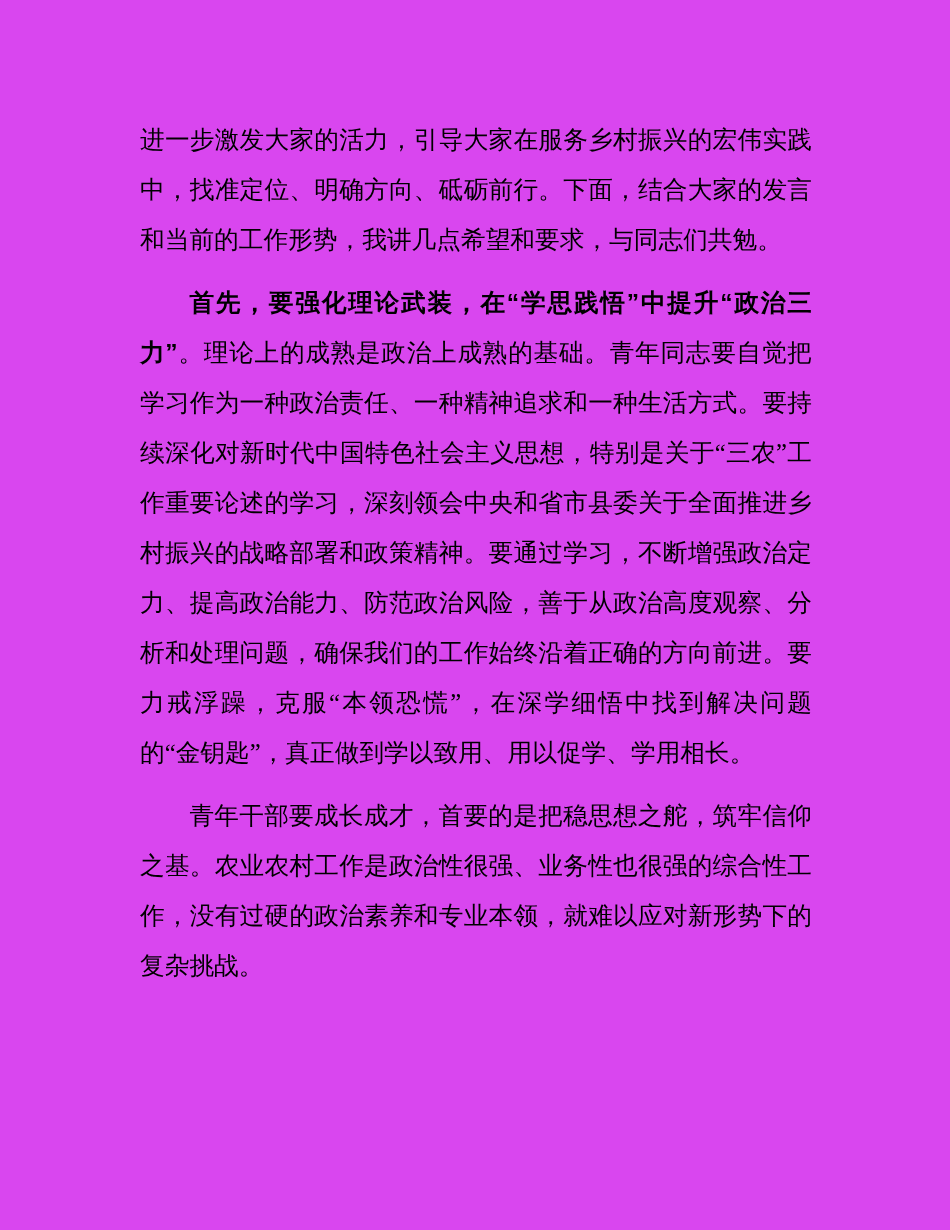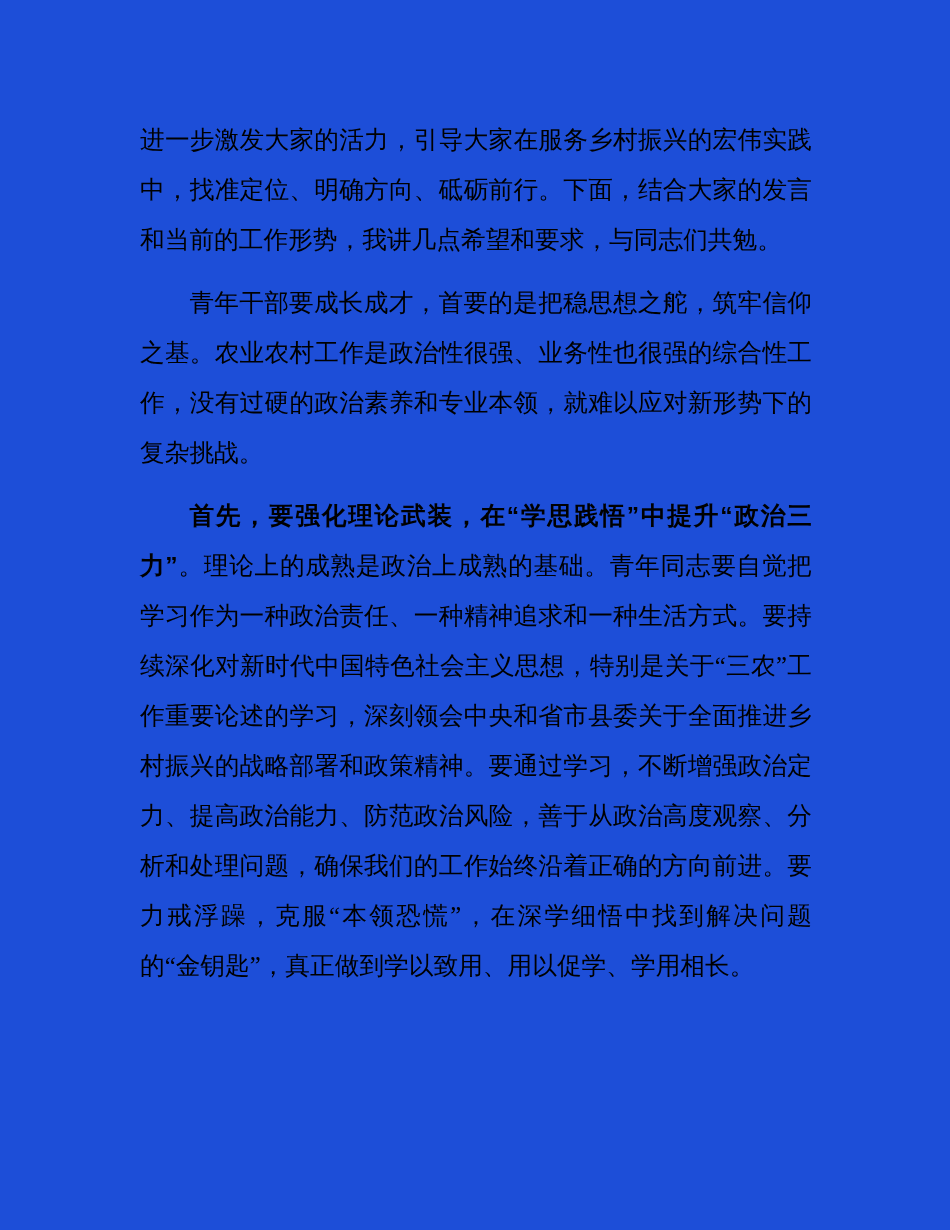--- a/index.html
+++ b/index.html
@@ -1,21 +1,21 @@
 <!DOCTYPE html>
 <html><head>
 <meta charset="utf-8">
 <style>
   * { margin: 0; padding: 0; box-sizing: border-box; }
   html, body { background: #ffffff; }
   .page {
     position: relative;
     width: 950px;
     height: 1230px;
-    background: #1d4ed8;
+    background: #d946ef;
     overflow: hidden;
     color: #000000;
   }
   .content {
     position: absolute;
     left: 140px;
     top: 115px;
     width: 672px;
   }
   .para {
@@ -47,16 +47,16 @@
     font-family: "Liberation Serif", serif;
     font-weight: 400;
   }
 </style>
 </head>
 <body>
 
 <div class="page">
   <div class="content">
     <p class="para body-text flush">进一步激发大家的活力，引导大家在服务乡村振兴的宏伟实践中，找准定位、明确方向、砥砺前行。下面，结合大家的发言和当前的工作形势，我讲几点希望和要求，与同志们共勉。</p>
+    <p class="para body-text"><strong class="lead-bold">首先，要强化理论武装，在“学思践悟”中提升“政治三力”</strong><span class="rest-text">。理论上的成熟是政治上成熟的基础。青年同志要自觉把学习作为一种政治责任、一种精神追求和一种生活方式。要持续深化对新时代中国特色社会主义思想，特别是关于“三农”工作重要论述的学习，深刻领会中央和省市县委关于全面推进乡村振兴的战略部署和政策精神。要通过学习，不断增强政治定力、提高政治能力、防范政治风险，善于从政治高度观察、分析和处理问题，确保我们的工作始终沿着正确的方向前进。要力戒浮躁，克服“本领恐慌”，在深学细悟中找到解决问题的“金钥匙”，真正做到学以致用、用以促学、学用相长。</span></p>
     <p class="para body-text">青年干部要成长成才，首要的是把稳思想之舵，筑牢信仰之基。农业农村工作是政治性很强、业务性也很强的综合性工作，没有过硬的政治素养和专业本领，就难以应对新形势下的复杂挑战。</p>
-    <p class="para body-text"><strong class="lead-bold">首先，要强化理论武装，在“学思践悟”中提升“政治三力”</strong><span class="rest-text">。理论上的成熟是政治上成熟的基础。青年同志要自觉把学习作为一种政治责任、一种精神追求和一种生活方式。要持续深化对新时代中国特色社会主义思想，特别是关于“三农”工作重要论述的学习，深刻领会中央和省市县委关于全面推进乡村振兴的战略部署和政策精神。要通过学习，不断增强政治定力、提高政治能力、防范政治风险，善于从政治高度观察、分析和处理问题，确保我们的工作始终沿着正确的方向前进。要力戒浮躁，克服“本领恐慌”，在深学细悟中找到解决问题的“金钥匙”，真正做到学以致用、用以促学、学用相长。</span></p>
   </div>
 </div>
 
 </body></html>

